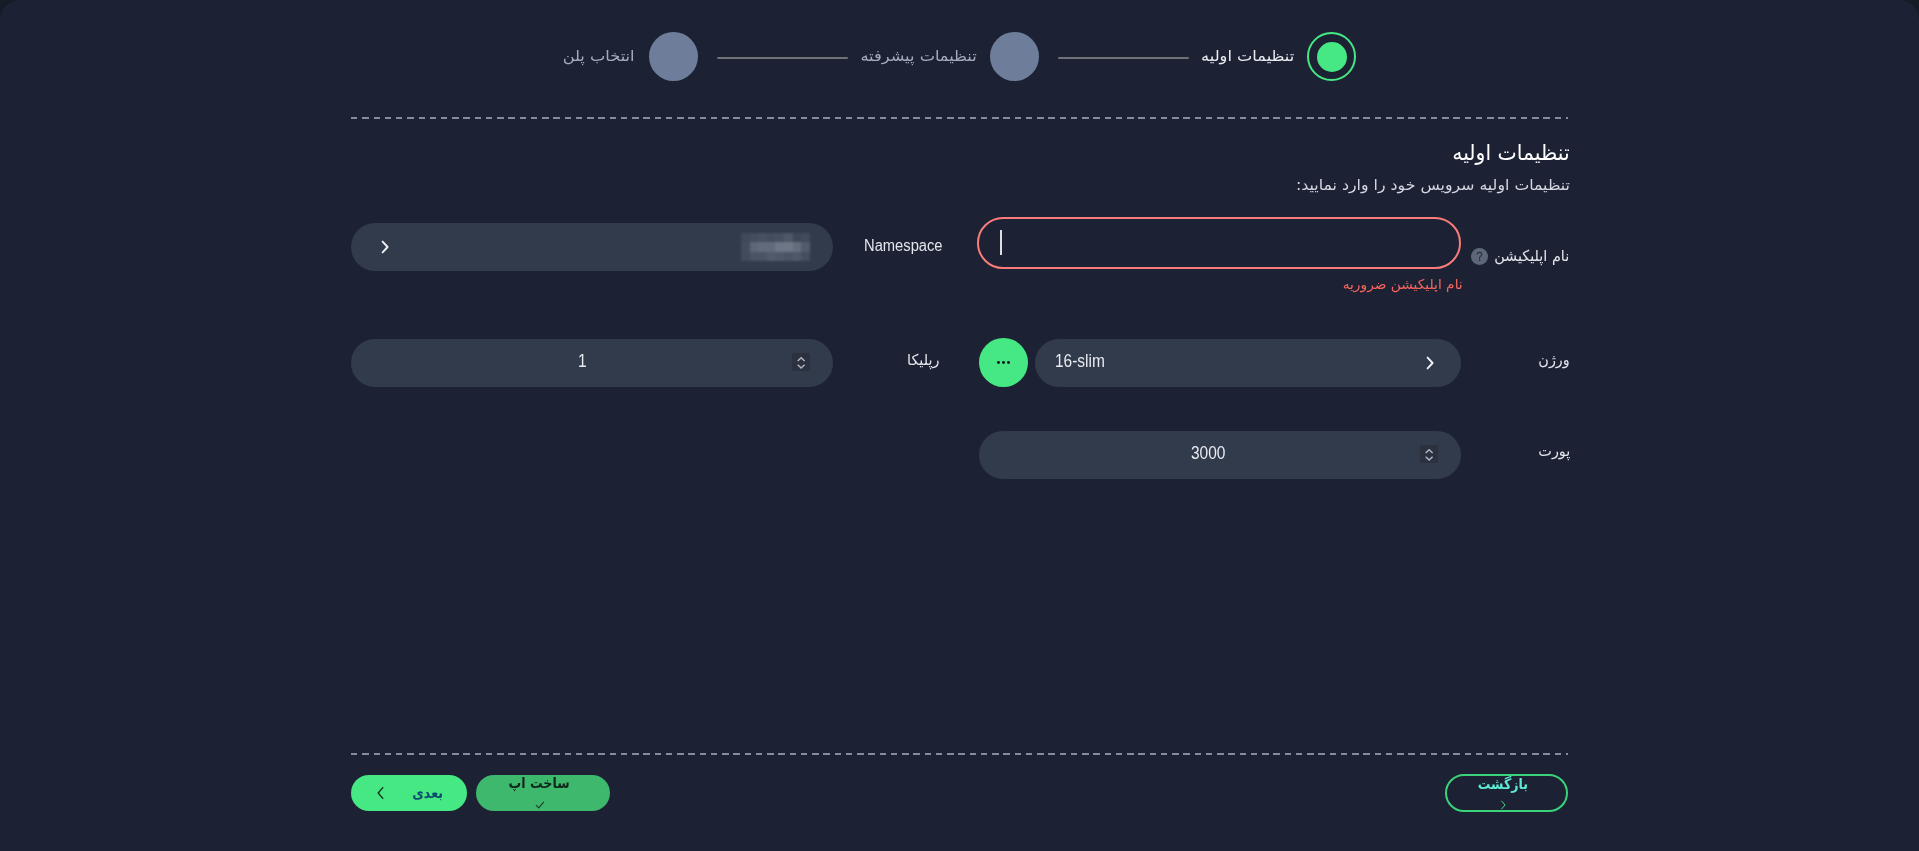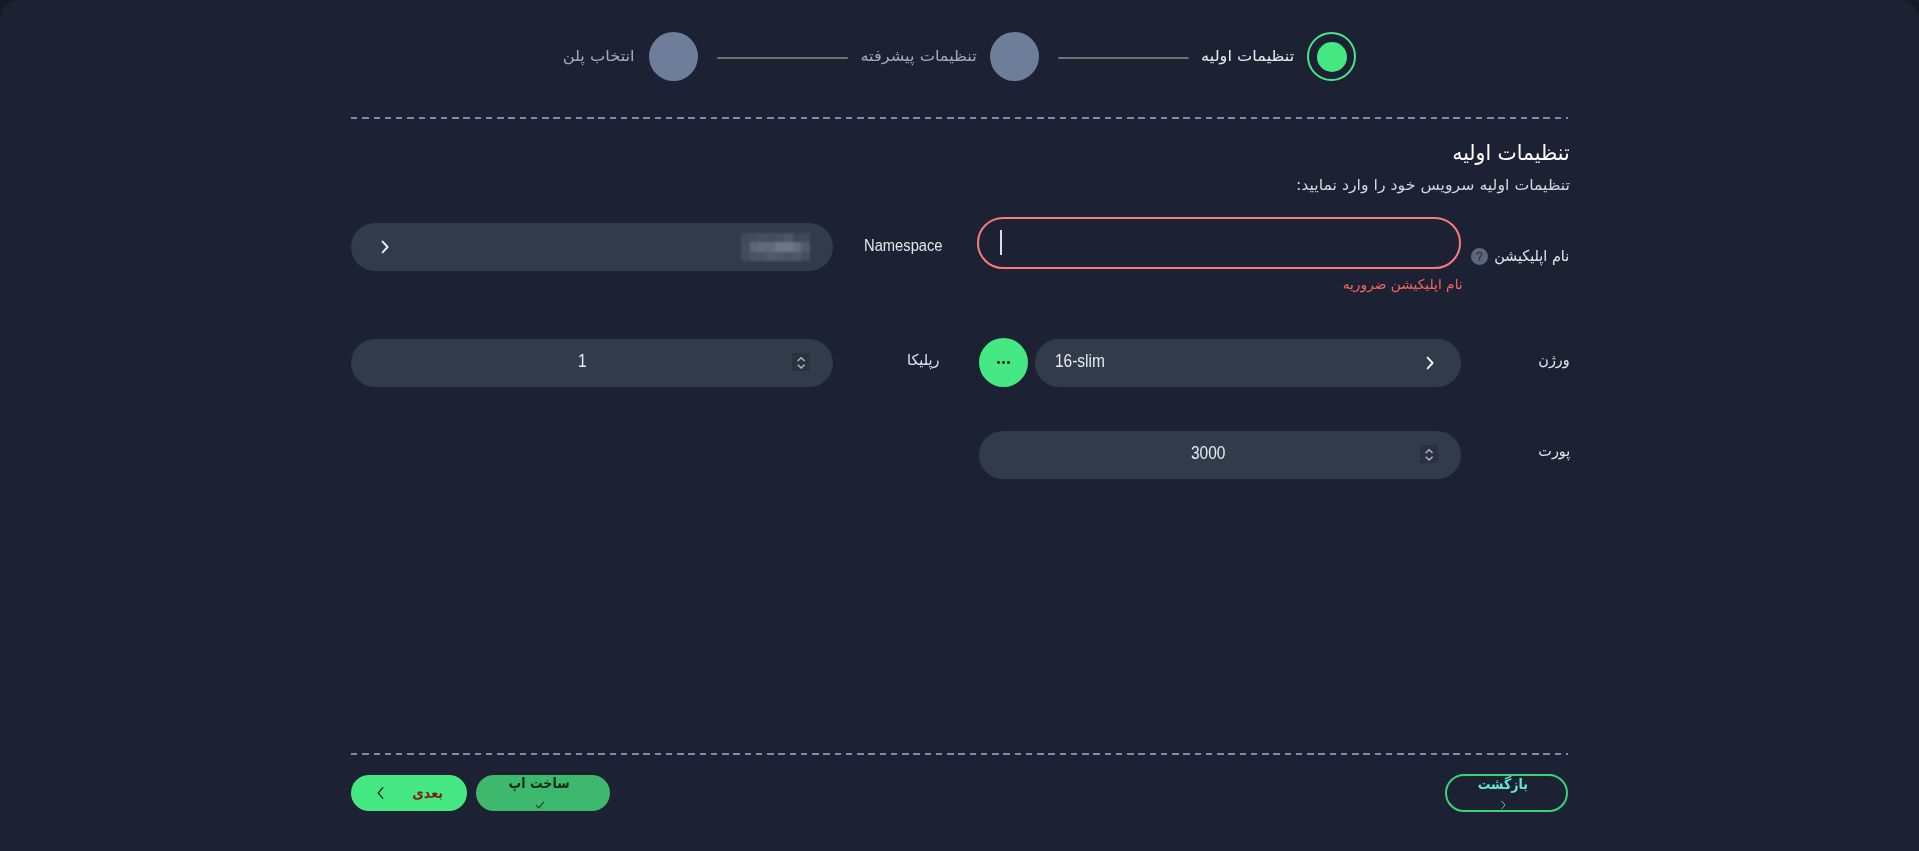--- a/index.html
+++ b/index.html
@@ -99,21 +99,21 @@
   }
 
   
   .btn{
     position:absolute;border-radius:30px;display:flex;
     align-items:center;justify-content:center;cursor:pointer;white-space:nowrap;direction:ltr;
   }
   .btn.ico-right{flex-direction:column;gap:8px;padding-right:7px;}
   .btn.ico-left{flex-direction:row-reverse;gap:23px;padding-left:2px;}
   .btn-label{font-size:14.5px;font-weight:600;display:inline-block;transform:scaleX(.87);}
-  .btn-next{background:#45E882;color:#7f1d1d;}
+  .btn-next{background:#45E882;color:#0c4a6e;}
   .btn-build{background:#3DB86D;color:#10281A;}
   .btn-back{background:transparent;border:2px solid #3AD379;color:#5eead4;}
   .btn-ico{display:block;}
   .redacted{position:absolute;filter:blur(1.1px);}
   .redacted svg{display:block;}
 </style>
 </head>
 <body>
 
 <div class="page">

